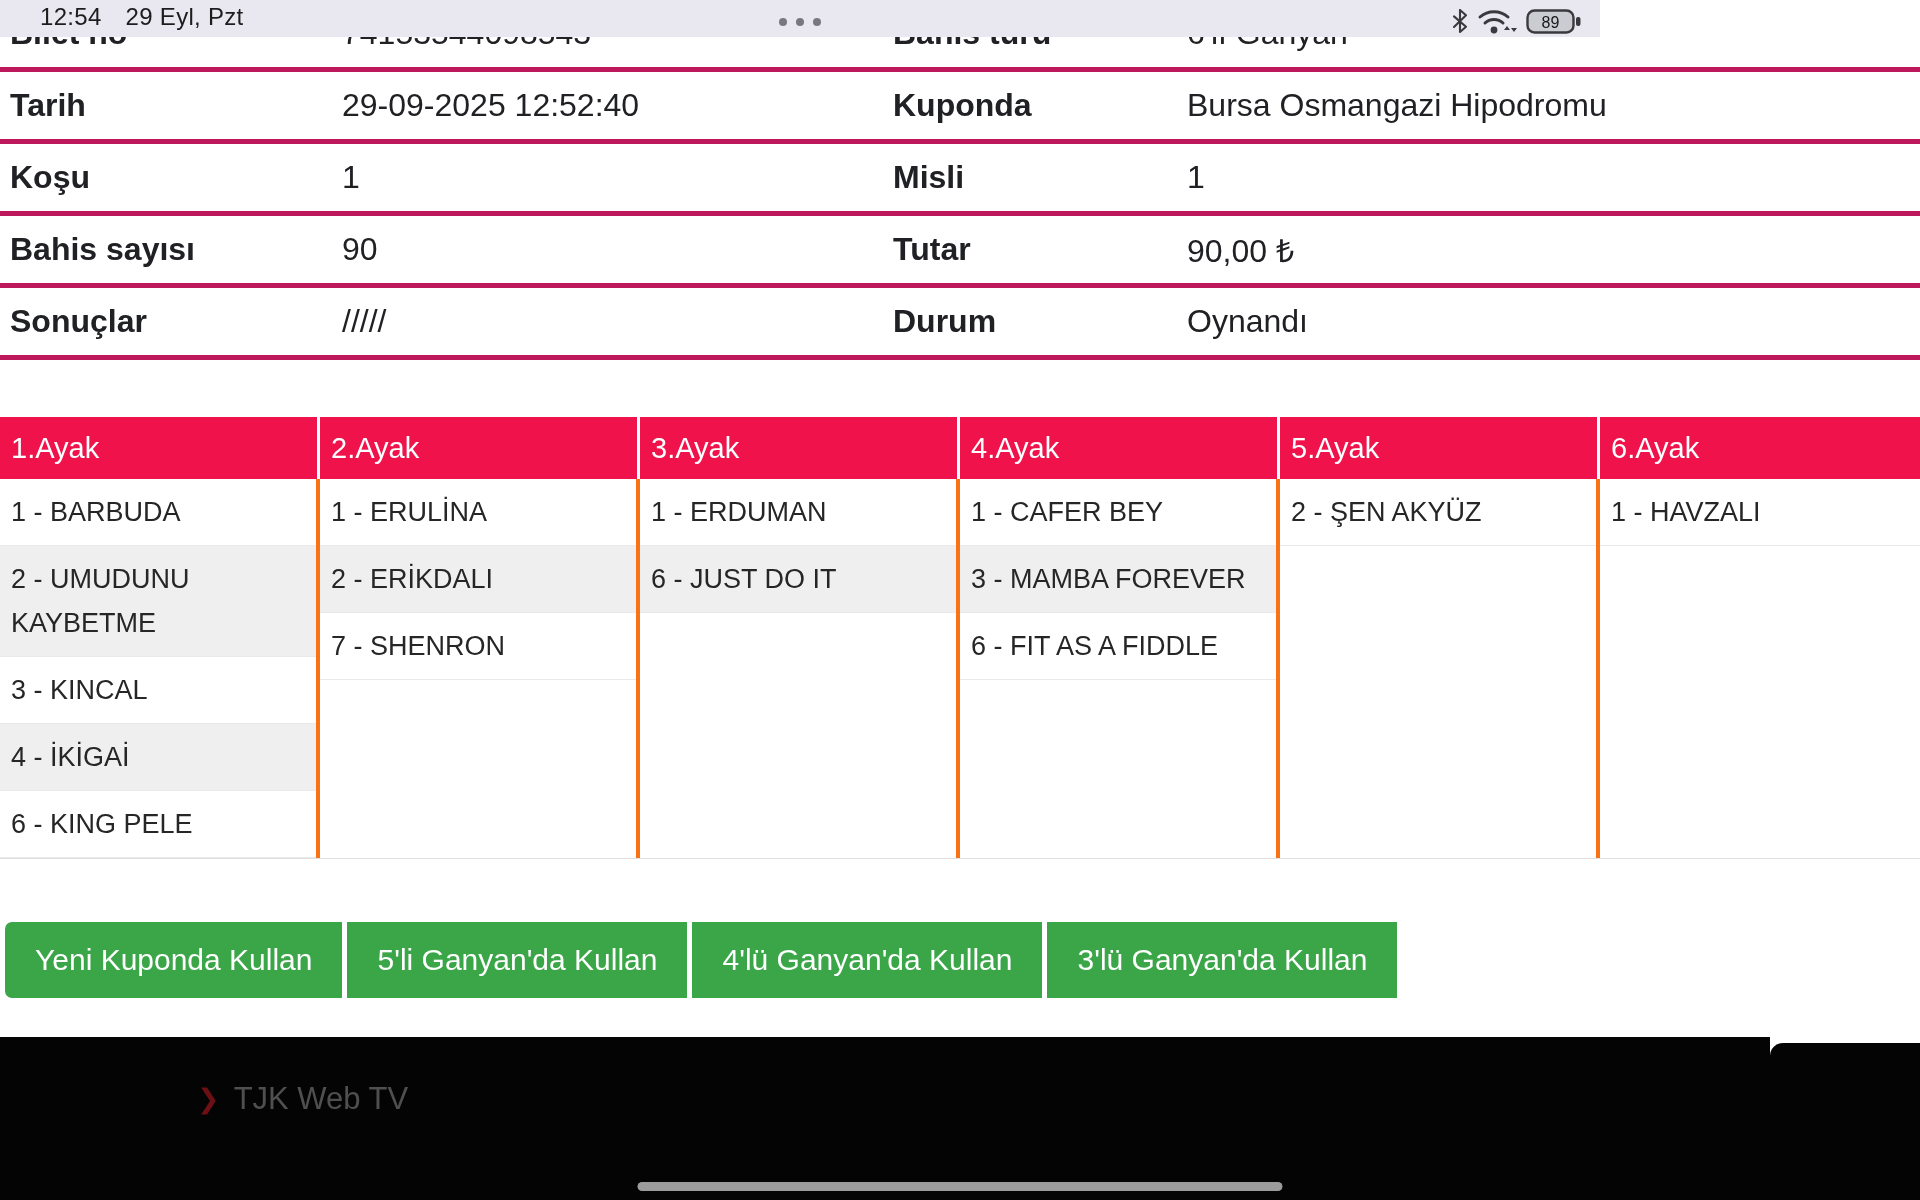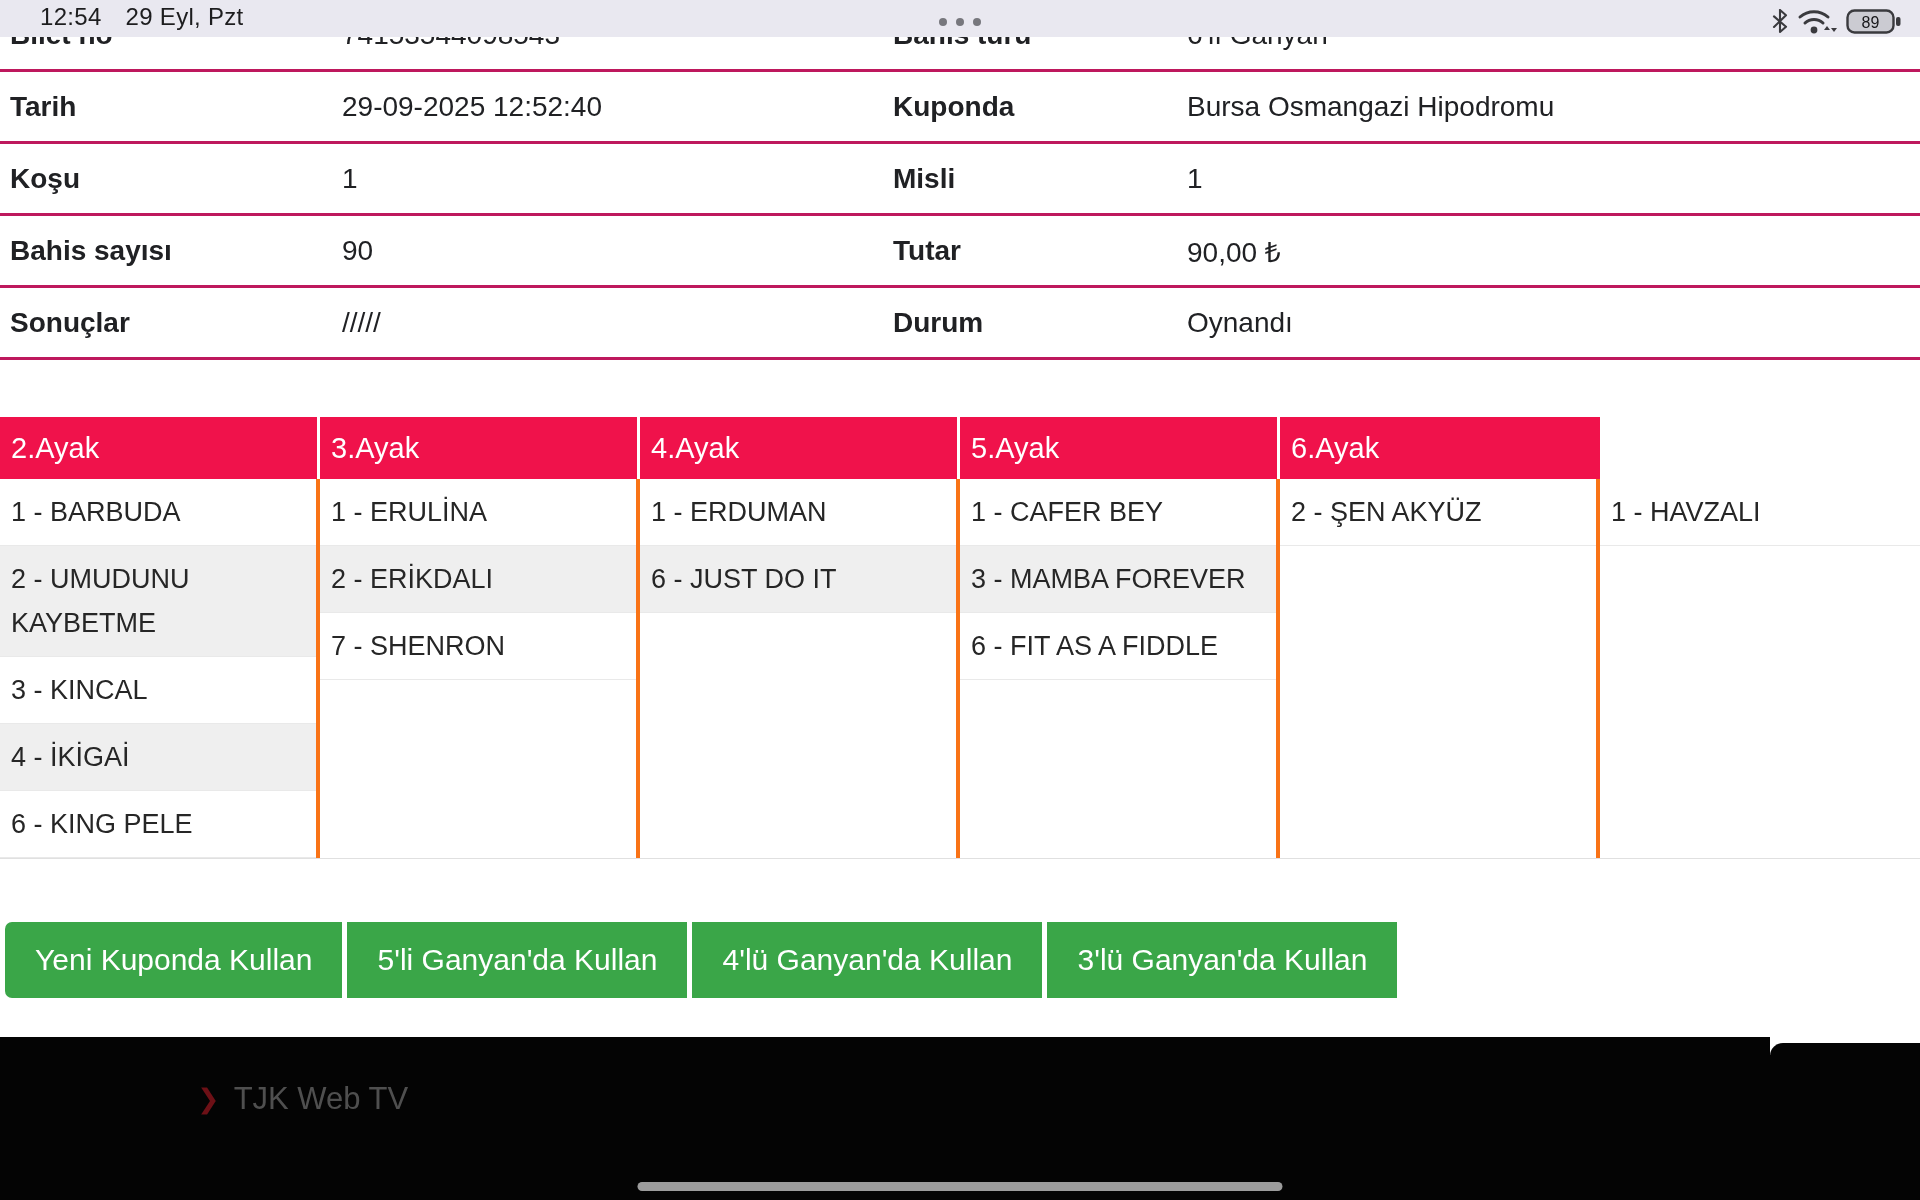--- a/index.html
+++ b/index.html
@@ -6,36 +6,36 @@
   html,body { width: 1920px; height: 1200px; }
   body {
     font-family: "Liberation Sans", sans-serif;
     background: #ffffff;
     overflow: hidden;
   }
   .page { position: relative; width: 1920px; height: 1200px; background: #fff; }
 
   
   .status-bar {
-    position: absolute; top: 0; left: 0; width: 1920px; height: 37px;
+    position: absolute; top: 0; left: 0; width: 1600px; height: 37px;
     background: #E9E8F0; z-index: 20;
   }
   .sb-left {
     position: absolute; left: 40px; top: 3px;
     font-size: 24px; color: #1d1d1f; display: flex; gap: 24px; letter-spacing: .3px;
   }
   .sb-dots { position: absolute; left: 50%; transform: translateX(-50%); top: 18px; display: flex; gap: 9px; }
   .sb-dot { width: 8px; height: 8px; border-radius: 50%; background: #77777d; }
   .sb-right { position: absolute; right: 18px; top: 6px; display: flex; align-items: center; gap: 9px; }
 
   
   .info-table { position: absolute; top: 0; left: 0; width: 1920px; z-index: 1; }
   .info-row {
     display: flex; height: 72px; align-items: center;
-    border-bottom: 3px solid #be185d; font-size: 28px; color: #202124; background: #fff;
+    border-bottom: 5px solid #be185d; font-size: 32px; color: #202124; background: #fff;
   }
   .info-label { font-weight: 700; }
   .cell-l1 { width: 342px; padding-left: 10px; }
   .cell-v1 { width: 551px; }
   .cell-l2 { width: 294px; }
   .cell-v2 { flex: 1; }
 
   
   .legs { position: absolute; top: 417px; left: 0; width: 1920px; }
   .legs-header { display: grid; grid-template-columns: repeat(6, 1fr); }
@@ -149,20 +149,21 @@
       <div class="info-row">
         <div class="cell-l1 info-label">Sonuçlar</div>
         <div class="cell-v1">/////</div>
         <div class="cell-l2 info-label">Durum</div>
         <div class="cell-v2">Oynandı</div>
       </div>
     </div>
 
   <div class="legs">
     <div class="legs-header" id="legs-header">
+        <div class="leg-header-cell">1.Ayak</div>
         <div class="leg-header-cell">2.Ayak</div>
         <div class="leg-header-cell">3.Ayak</div>
         <div class="leg-header-cell">4.Ayak</div>
         <div class="leg-header-cell">5.Ayak</div>
         <div class="leg-header-cell">6.Ayak</div>
       </div>
     <div class="legs-body" id="legs-body">
         <div class="leg-col">
           <div class="leg-cell">1 - BARBUDA</div>
           <div class="leg-cell alt">2 - UMUDUNU KAYBETME</div>

